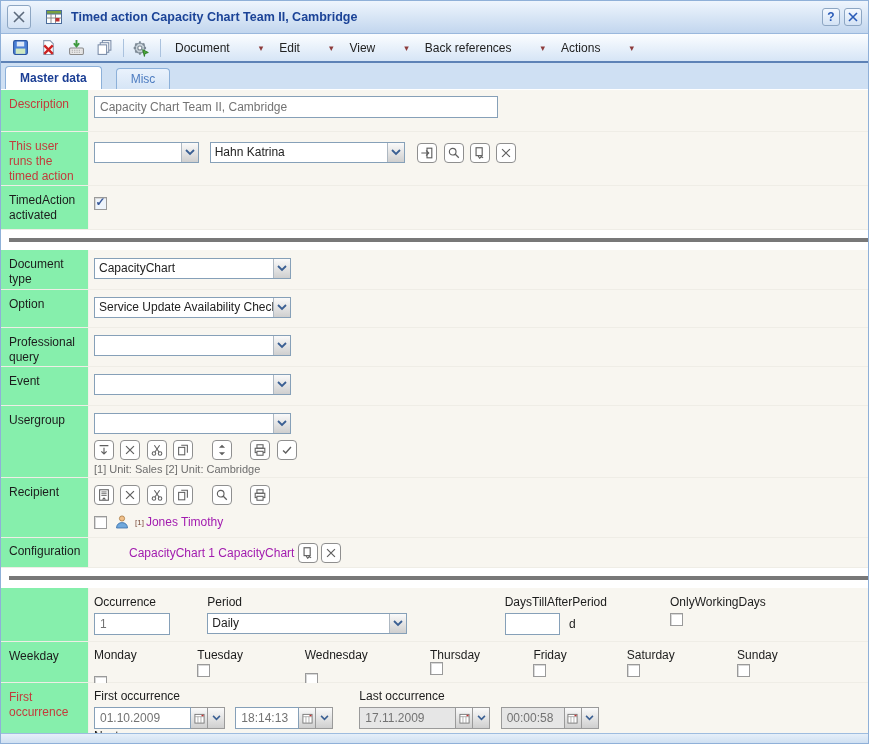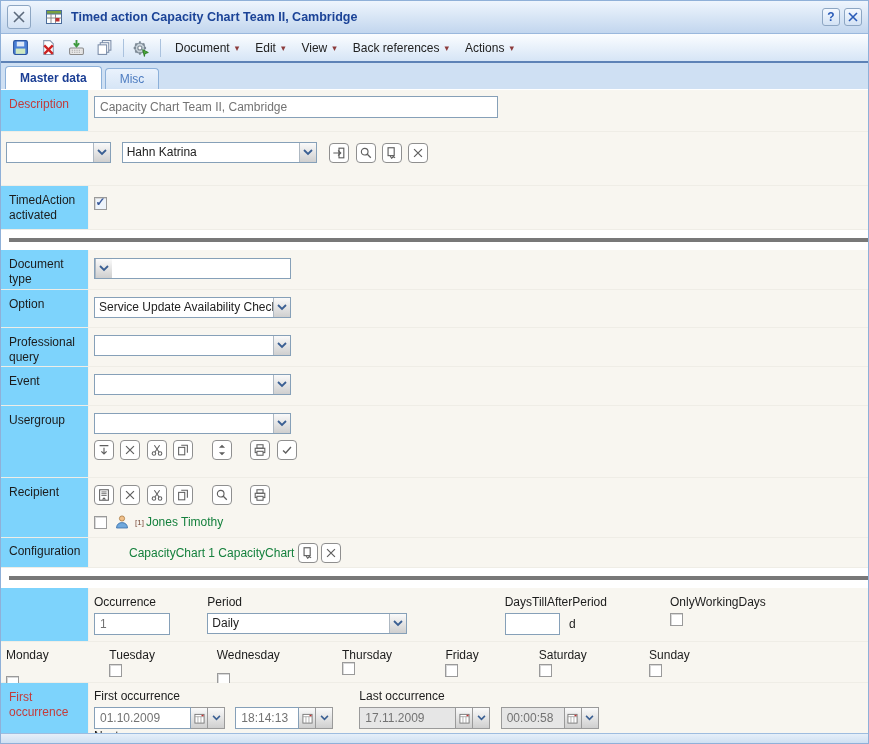--- a/index.html
+++ b/index.html
@@ -12,33 +12,33 @@
   .tb-btn { width:24px; height:24px; border:1px solid #8da6c3; border-radius:3px; background:linear-gradient(#f4f9ff,#d3e2f4); display:flex; align-items:center; justify-content:center; cursor:pointer; }
   .doc-icon { margin-left:14px; margin-right:8px; }
   .title-text { font-weight:bold; color:#1b4397; font-size:12.5px; }
   .titlebar .spacer { flex:1; }
   .tb-small { width:18px; height:18px; border:1px solid #8da6c3; border-radius:3px; background:linear-gradient(#f4f9ff,#d3e2f4); display:flex; align-items:center; justify-content:center; margin-left:4px; color:#2a5bb8; font-weight:bold; font-size:12px; cursor:pointer; }
 
   
   .toolbar { height:29px; min-height:29px; background:linear-gradient(#fbfdff,#d6e5f6); border-bottom:2px solid #5d82b6; display:flex; align-items:center; padding:0 8px; }
   .tool-ic { width:22px; height:22px; display:flex; align-items:center; justify-content:center; margin-right:6px; cursor:pointer; }
   .tsep { width:1px; height:18px; background:#aac2de; margin:0 6px 0 2px; }
-  .menu { display:inline-flex; align-items:center; padding:3px 8px; color:#222; cursor:pointer; }
+  .menu { display:inline-flex; align-items:center; padding:3px 8px; color:#222; cursor:pointer;gap:24px; }
   .menu .marr { color:#8c3b3b; font-size:9px; margin-left:5px; }
 
   
   .tabstrip { height:27px; min-height:27px; background:#cfe0f3; display:flex; align-items:flex-end; padding:0 0 0 4px; border-bottom:1px solid #ffffff; }
-  .tab { padding:4px 14px; margin-right:3px; border:1px solid #8cb0d9; border-bottom:none; border-radius:4px 4px 0 0; cursor:pointer; }
+  .tab { padding:4px 14px; margin-right:14px; border:1px solid #8cb0d9; border-bottom:none; border-radius:4px 4px 0 0; cursor:pointer; }
   .tab.active { background:#ffffff; color:#1b3e94; font-weight:bold; position:relative; top:0; }
   .tab.inactive { background:linear-gradient(#eaf2fc,#d6e5f6); color:#4d7cc0; padding:3px 14px; }
 
   
   .formarea { flex:1; display:flex; flex-direction:column; background:#f8f6f0; overflow:hidden; }
   .frow { display:flex; border-bottom:1px solid #efede6; }
-  .flabel { width:88px; min-width:88px; background:#7dd3fc; padding:7px 4px 4px 8px; color:#1c1c1c; line-height:1.25; border-right:1px solid #f3f1ea; }
+  .flabel { width:88px; min-width:88px; background:#86efac; padding:7px 4px 4px 8px; color:#1c1c1c; line-height:1.25; border-right:1px solid #f3f1ea; }
   .flabel.red { color:#c23c3c; }
   .fbody { flex:1; padding:6px 6px 4px 5px; background:#f8f6f0; }
   .sep-band { background:#ffffff; padding:8px 0 8px 8px; }
   .sep-band .bar { height:4px; background:#787878; }
 
   input.txt { height:22px; border:1px solid #86a0b8; background:#fff; padding:2px 5px; font-family:"Liberation Sans",sans-serif; font-size:12px; color:#737373; }
   input.txt.gray { background:#e6e6e6; border-color:#9a9a9a; }
 
   .fselect { display:inline-flex; height:21px; border:1px solid #86a0b8; background:#fff; vertical-align:middle; }
   .fselect .sval { padding:2px 4px; overflow:hidden; white-space:nowrap; color:#222; }
@@ -46,21 +46,21 @@
 
   .ibtn { width:20px; height:20px; border:1px solid #8f8f8f; border-radius:4px; background:#fff; display:inline-flex; align-items:center; justify-content:center; margin-right:3px; cursor:pointer; vertical-align:middle; }
   .gap { display:inline-block; width:9px; }
 
   .cb { width:13px; height:13px; border:1px solid #9a9a9a; background:#fff; box-shadow:inset 1px 1px 0 #d8d8d8; display:inline-flex; align-items:center; justify-content:center; cursor:pointer; }
   .cb .cbmark { display:none; color:#3a5a9a; font-size:12px; font-weight:bold; line-height:1; margin-top:-2px; }
   .cb.checked { background:#eef4fb; }
   .cb.checked .cbmark { display:block; }
 
   .caption { color:#6e6e6e; font-size:11px; margin-top:3px; }
-  a.flink { color:#15803d; text-decoration:none; cursor:pointer; }
+  a.flink { color:#a21caf; text-decoration:none; cursor:pointer; }
   sup.idx { color:#7a4a3a; font-size:8px; margin:0 2px 0 2px; }
 
   
   .colgrp { display:inline-block; vertical-align:top; }
   .grp-label { margin-bottom:4px; color:#1c1c1c; }
   .daycol { display:inline-block; vertical-align:top; }
   .datefield { display:inline-flex; align-items:center; margin-right:7px; }
   .datefield input.txt { width:97px; }
   .datefield input.txt.time { width:64px; }
   .mini-btn { width:17px; height:22px; border:1px solid #9a9a9a; border-left:none; background:linear-gradient(#fafafa,#cfcfcf); display:flex; align-items:center; justify-content:center; cursor:pointer; }
@@ -161,20 +161,21 @@
   <div class="formarea">
 
     <div class="frow" style="min-height:42px">
       <div class="flabel red">Description</div>
       <div class="fbody">
         <input class="txt" style="width: 404px;" value="Capacity Chart Team II, Cambridge">
       </div>
     </div>
 
     <div class="frow" style="min-height:54px">
+      <div class="flabel red">This user runs the timed action</div>
       <div class="fbody" style="padding-top:10px">
         <span class="fselect" style="width:105px">
           <span class="sval" style="flex:1"></span>
           <span class="sarrow">
               <svg width="10" height="7" viewBox="0 0 10 7">
                 <path d="M1 1l4 4 4-4" stroke="#3a5f93" stroke-width="1.8" fill="none"></path>
               </svg>
             </span>
         </span>
         <span style="display:inline-block;width:4px"></span>
@@ -223,20 +224,21 @@
     </div>
 
     <div class="sep-band">
         <div class="bar"></div>
       </div>
 
     <div class="frow" style="min-height:40px">
       <div class="flabel">Document type</div>
       <div class="fbody" style="padding-top:8px">
         <span class="fselect" style="width:197px">
+          <span class="sval" style="flex:1">CapacityChart</span>
           <span class="sarrow">
               <svg width="10" height="7" viewBox="0 0 10 7">
                 <path d="M1 1l4 4 4-4" stroke="#3a5f93" stroke-width="1.8" fill="none"></path>
               </svg>
             </span>
         </span>
       </div>
     </div>
 
     <div class="frow" style="min-height:38px">
@@ -331,20 +333,21 @@
                 <rect x="2.5" y="6" width="11" height="5" fill="none" stroke="#5f5f5f" stroke-width="1.2"></rect>
                 <rect x="4.5" y="9.5" width="7" height="4.5" fill="#fff" stroke="#5f5f5f" stroke-width="1.2"></rect>
               </svg>
             </span>
           <span class="ibtn">
               <svg width="14" height="14" viewBox="0 0 16 16">
                 <path d="M3.5 8.5l3 3L12.5 4.5" stroke="#5f5f5f" stroke-width="1.6" fill="none"></path>
               </svg>
             </span>
         </div>
+        <div class="caption">[1] Unit: Sales [2] Unit: Cambridge</div>
       </div>
     </div>
 
     <div class="frow" style="min-height:60px">
       <div class="flabel">Recipient</div>
       <div class="fbody" style="padding-top:7px">
         <div>
           <span class="ibtn">
               <svg width="14" height="14" viewBox="0 0 16 16">
                 <rect x="3" y="2" width="10" height="12" fill="none" stroke="#5f5f5f" stroke-width="1.2"></rect>
@@ -444,20 +447,21 @@
           <span style="margin-left:6px">d</span>
         </span>
         <span class="colgrp" style="width:140px">
           <div class="grp-label">OnlyWorkingDays</div>
           <span class="cb"></span>
         </span>
       </div>
     </div>
 
     <div class="frow" style="min-height:41px">
+      <div class="flabel">Weekday</div>
       <div class="fbody" style="padding-top:6px">
         <span class="daycol" style="width:100px">
           <div class="grp-label" style="margin-bottom:14px">Monday</div>
           <span class="cb"></span>
         </span>
         <span class="daycol" style="width:104px">
           <div class="grp-label" style="margin-bottom:2px">Tuesday</div>
           <span class="cb"></span>
         </span>
         <span class="daycol" style="width:122px">

